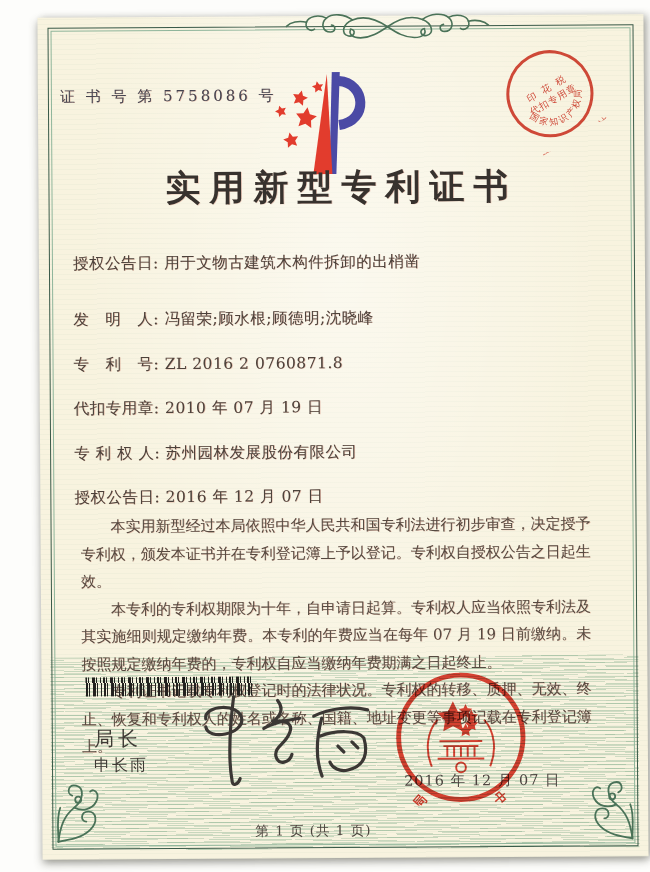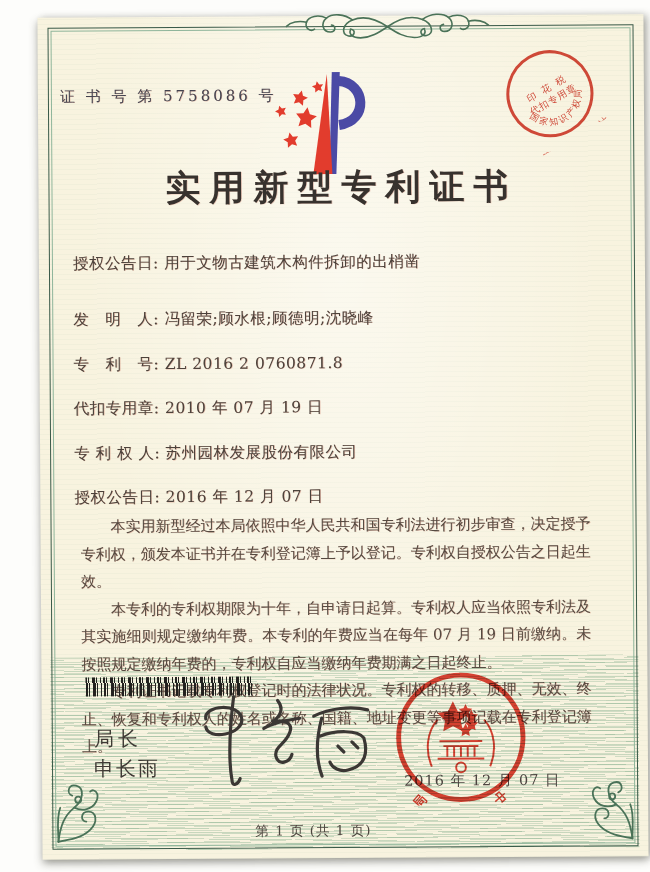--- a/index.html
+++ b/index.html
@@ -37,21 +37,21 @@
     text-shadow:0.6px 0.3px 0.4px rgba(190,80,60,0.35);white-space:nowrap;}
   .f1{top:236px}.f2{top:292px}.f3{top:337px}.f4{top:381px}.f5{top:426px}.f6{top:470px}
   .paras{position:absolute;left:40px;top:496px;width:510px;font-size:15px;line-height:27.5px;
     color:#564a41;text-align:justify;text-shadow:0.6px 0.3px 0.4px rgba(190,80,60,0.3);}
   .paras p{margin:0;text-indent:2em;}
   .barcode{position:absolute;left:44px;top:660px;width:168px;height:19px;
     background:repeating-linear-gradient(90deg,#23211f 0 2px,transparent 2px 3px,#23211f 3px 4px,
       transparent 4px 7px,#23211f 7px 10px,transparent 10px 11px,#23211f 11px 12px,
       transparent 12px 15px,#23211f 15px 16px,transparent 16px 18px);}
   .signer-title{position:absolute;left:52px;top:708px;font-size:20px;color:#3f3a35;letter-spacing:4px;}
-  .signer-name{position:absolute;left:52px;top:738px;font-size:20px;color:#3f3a35;letter-spacing:2px;}
+  .signer-name{position:absolute;left:52px;top:738px;font-size:16px;color:#3f3a35;letter-spacing:2px;}
   .signature{position:absolute;left:140px;top:672px;width:210px;height:110px;}
   .issue-date{position:absolute;left:362px;top:756px;font-size:14.5px;color:#4c4440;letter-spacing:1px;}
   .seal{position:absolute;left:351px;top:654px;width:136px;height:136px;
     mix-blend-mode:multiply;opacity:0.93;}
   .footer{position:absolute;left:0;top:806px;width:100%;text-align:center;
     transform:translateX(-32px);font-size:13.5px;color:#4c443e;letter-spacing:1px;}
   .orn-top{position:absolute;left:50%;top:-6px;transform:translateX(-58px);width:210px;height:34px;}
   .orn-bl{position:absolute;left:11px;bottom:13px;width:75px;height:75px;}
   .orn-br{position:absolute;right:11px;bottom:13px;width:75px;height:75px;transform:scaleX(-1);}
 </style>

